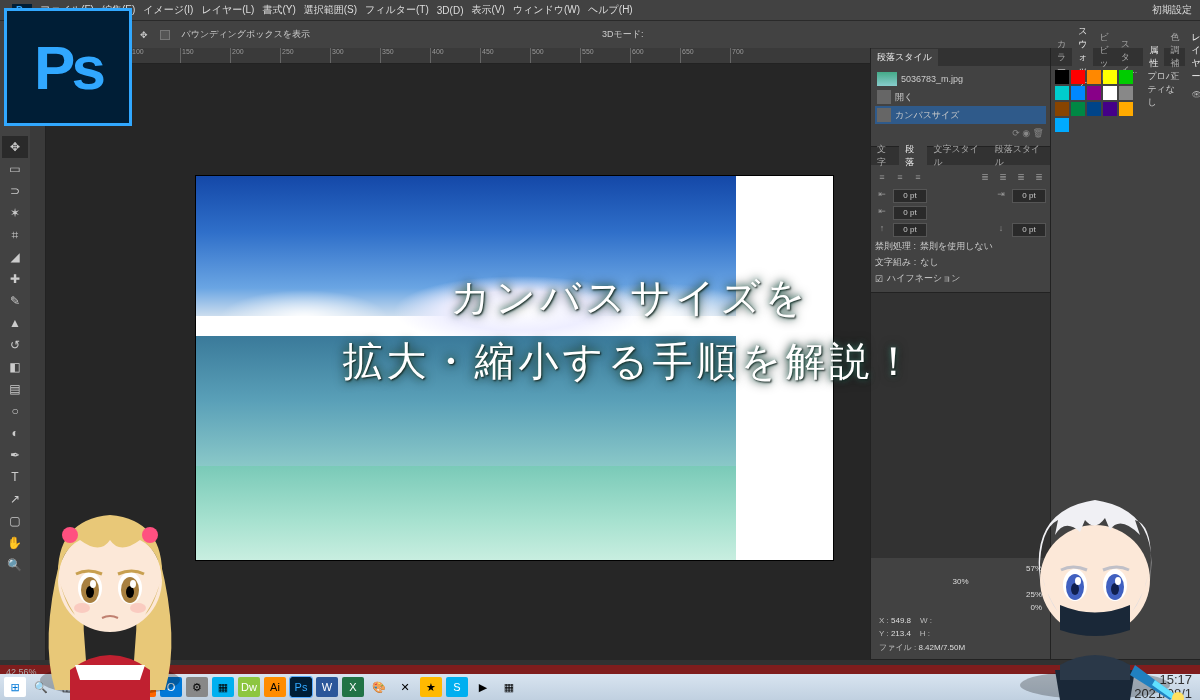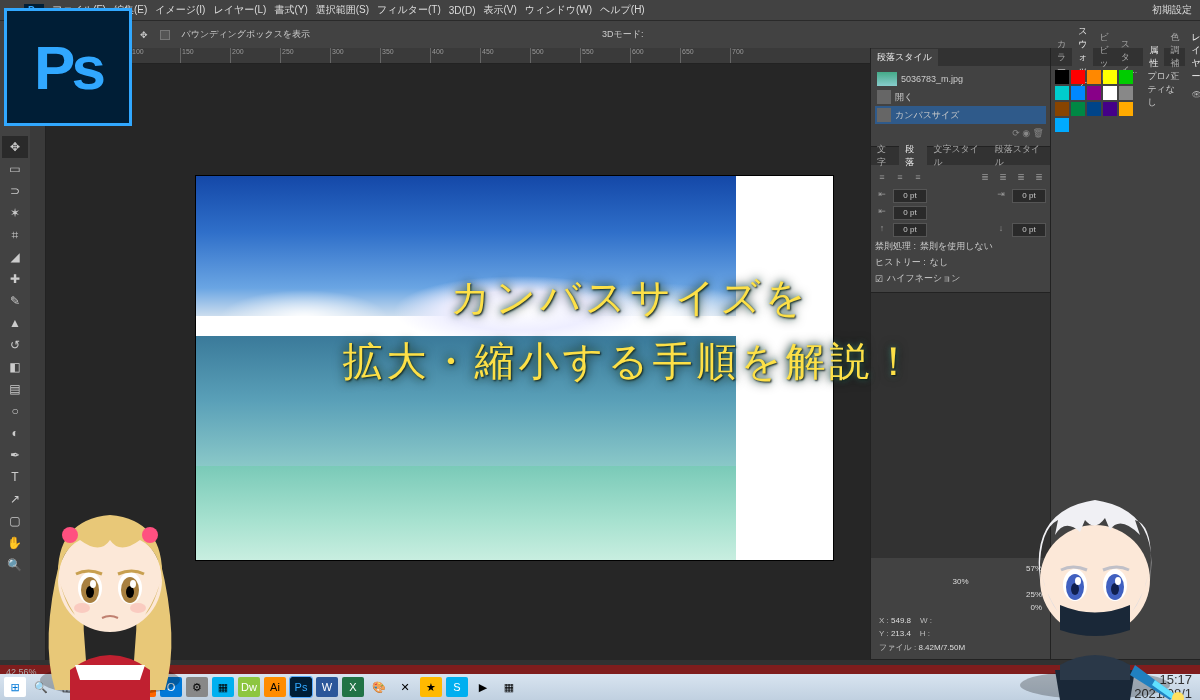--- a/index.html
+++ b/index.html
@@ -1,19 +1,19 @@
 <!DOCTYPE html>
 <html><head>
 <meta charset="utf-8">
 <style>
 * { margin: 0; padding: 0; box-sizing: border-box; font-family: "Meiryo", "MS Gothic", sans-serif; }
 body { width: 1200px; height: 700px; background: #323232; overflow: hidden; position: relative; }
 
 
-.menubar { position: absolute; top: 0; left: 0; right: 0; height: 20px; background: #424242; display: flex; align-items: center; padding-left: 24px; font-size: 10px; color: #ddd; gap: 8px; }
+.menubar { position: absolute; top: 0; left: 0; right: 0; height: 20px; background: #424242; display: flex; align-items: center; padding-left: 12px; font-size: 10px; color: #ddd; gap: 8px; }
 .menubar .ps { background: #001e36; color: #31a8ff; font-weight: bold; padding: 1px 4px; font-size: 10px; }
 .menubar span { cursor: default; }
 .menubar .right { margin-left: auto; margin-right: 8px; }
 
 
 .optbar { position: absolute; top: 20px; left: 0; right: 0; height: 28px; background: #424242; border-top: 1px solid #2a2a2a; display: flex; align-items: center; padding-left: 140px; font-size: 9px; color: #ccc; gap: 12px; }
 .optbar .chk { width: 10px; height: 10px; background: #555; display: inline-block; border: 1px solid #777; }
 
 
 .ps-logo { position: absolute; top: 8px; left: 4px; width: 128px; height: 118px; background: linear-gradient(#001e36,#001e36); border: 3px solid #31a8ff; display: flex; align-items: center; justify-content: center; font-size: 62px; font-weight: bold; color: #31a8ff; font-family: Arial; letter-spacing: -4px; z-index: 5; }
@@ -30,21 +30,21 @@
 
 
 .canvas-area { position: absolute; top: 64px; left: 46px; right: 330px; bottom: 40px; background: #262626; }
 .canvas { position: absolute; top: 112px; left: 150px; width: 637px; height: 384px; background: #fff; box-shadow: 0 0 0 1px #000; }
 .canvas .sky { position: absolute; top: 0; left: 0; width: 540px; height: 140px; background: linear-gradient(#1448a8,#2f6fc9 40%,#6aa5e3 80%,#cde 100%); }
 .canvas .clouds { position: absolute; top: 100px; left: 0; width: 540px; height: 70px; background: radial-gradient(ellipse 180px 50px at 60% 50%, #fff 0%, #eef 40%, transparent 70%), radial-gradient(ellipse 120px 40px at 20% 60%, #fff 0%, transparent 70%), radial-gradient(ellipse 140px 45px at 85% 55%, #fff 0%, transparent 70%); }
 .canvas .sea { position: absolute; top: 160px; left: 0; width: 540px; height: 130px; background: linear-gradient(#3a7a9a,#5aa0b8 50%,#8ac8c8); }
 .canvas .shallow { position: absolute; top: 290px; left: 0; width: 540px; height: 94px; background: linear-gradient(#7acab8,#a8e2d0 60%,#c8eee0); }
 
 
-.title-overlay { position: absolute; top: 265px; left: 130px; right: 70px; text-align: center; color: #fde047; font-size: 40px; font-family: "Yu Mincho","MS Mincho",serif; text-shadow: 0 0 6px #487, 0 0 12px #000, 1px 1px 2px #000; letter-spacing: 4px; line-height: 1.6; z-index: 3; pointer-events: none; }
+.title-overlay { position: absolute; top: 265px; left: 130px; right: 70px; text-align: center; color: #ffffff; font-size: 40px; font-family: "Yu Mincho","MS Mincho",serif; text-shadow: 0 0 6px #487, 0 0 12px #000, 1px 1px 2px #000; letter-spacing: 4px; line-height: 1.6; z-index: 3; pointer-events: none; }
 
 
 .panels { position: absolute; top: 48px; right: 0; width: 330px; bottom: 40px; display: flex; }
 .col1 { width: 180px; background: #424242; display: flex; flex-direction: column; border-left: 1px solid #222; }
 .col2 { width: 150px; background: #424242; display: flex; flex-direction: row; border-left: 1px solid #222; }
 .panel { border-bottom: 1px solid #222; }
 .panel-tabs { display: flex; background: #323232; font-size: 9px; color: #aaa; height: 18px; align-items: center; }
 .panel-tabs .tab { padding: 2px 6px; }
 .panel-tabs .tab.active { background: #424242; color: #eee; }
 .panel-body { padding: 4px; font-size: 9px; color: #ccc; }
@@ -221,21 +221,21 @@
             <span class="inp">0 pt</span>
             <span style="flex:1"></span>
             <span class="ico">↓</span>
             <span class="inp">0 pt</span>
           </div>
         <div class="para-row">
             <span>禁則処理 :</span>
             <span>禁則を使用しない</span>
           </div>
         <div class="para-row">
-            <span>ヒストリー :</span>
+            <span>文字組み :</span>
             <span>なし</span>
           </div>
         <div class="para-row">
             <span>☑</span>
             <span>ハイフネーション</span>
           </div>
       </div>
     </div>
     <div style="flex:1;background:#323232"></div>
 

